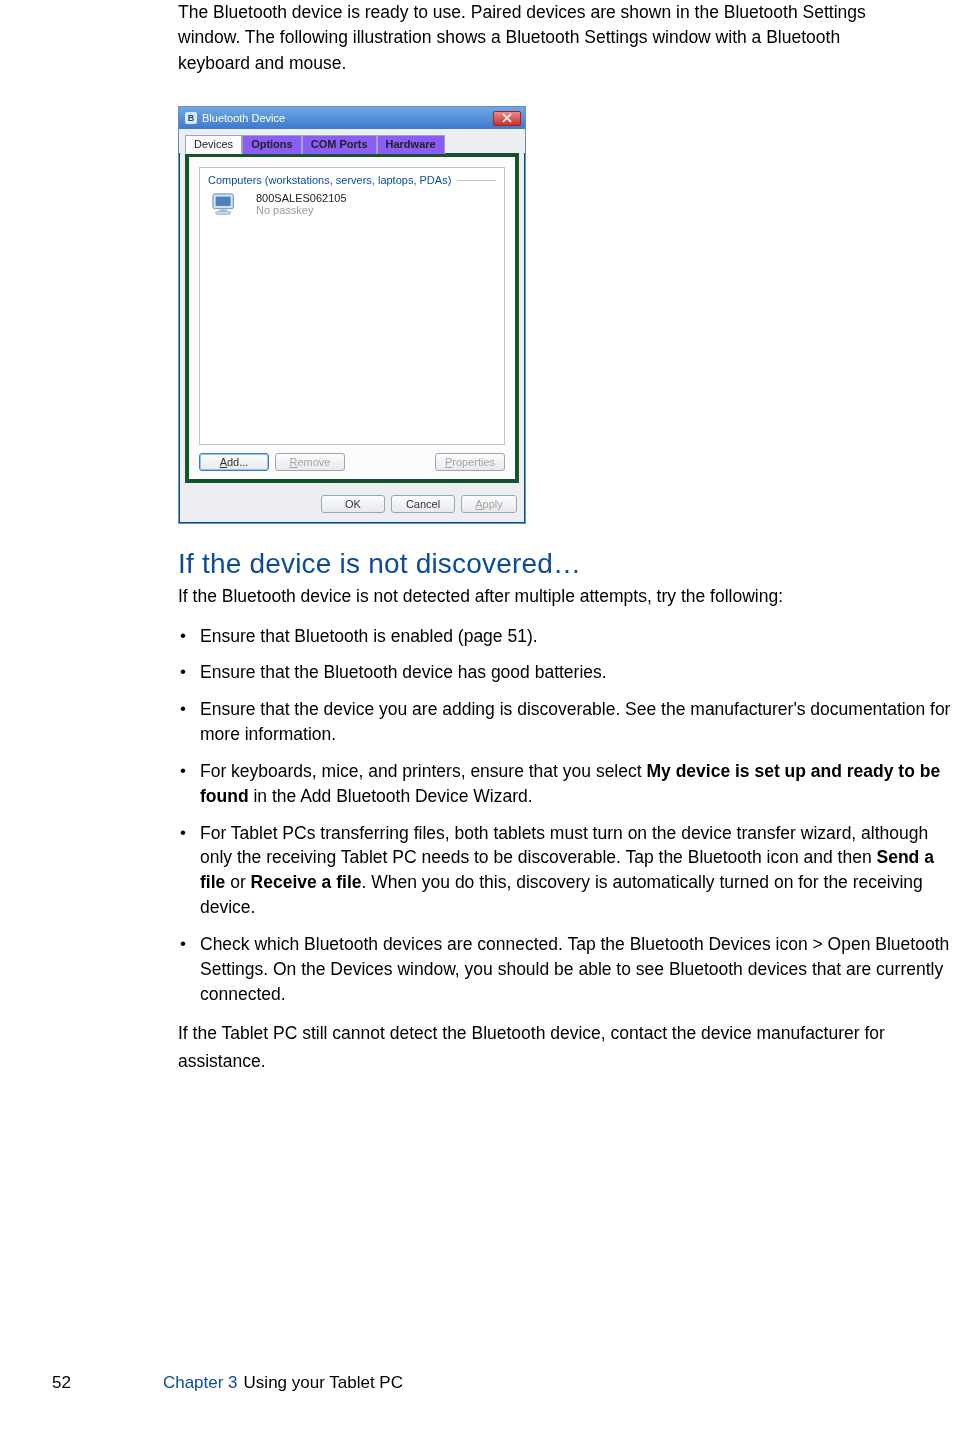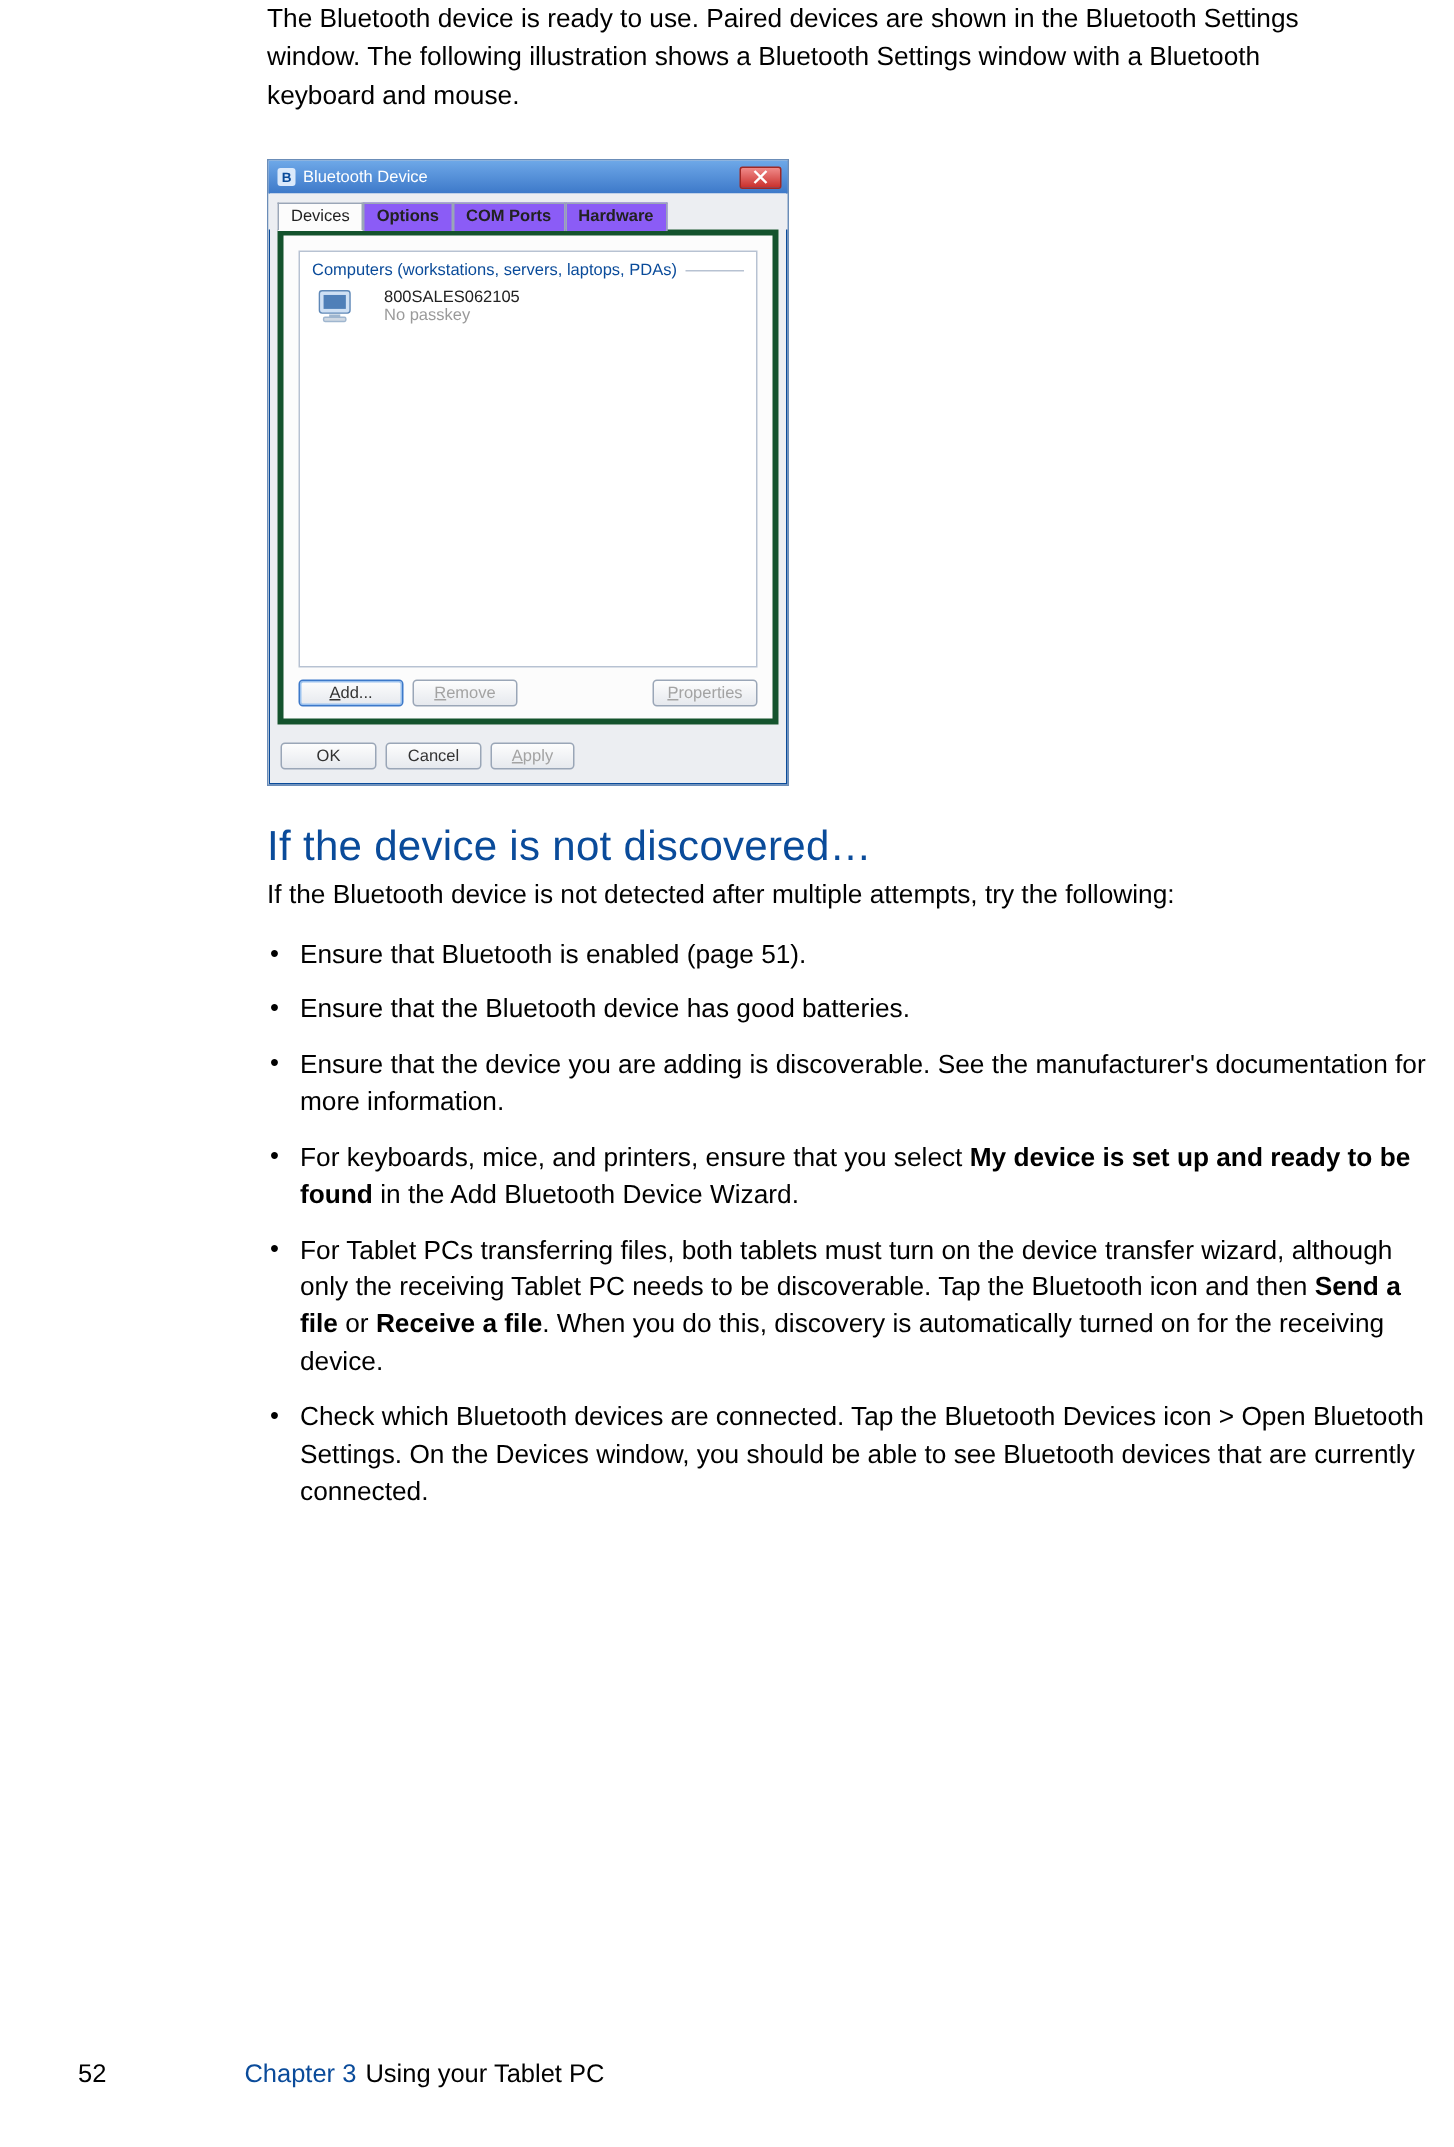--- a/index.html
+++ b/index.html
@@ -41,21 +41,21 @@
   .device-text .dsub  { color: #9a9a9a; font-size: 11px; }
   .btn-row { display: flex; gap: 6px; margin-top: 8px; }
   .btn {
     font-family: Tahoma, sans-serif; font-size: 11px; color: #333;
     background: linear-gradient(#fdfdfd,#e6e9ee); border: 1px solid #9aa6b7;
     border-radius: 3px; padding: 2px 0; min-width: 70px; text-align: center; cursor: default;
   }
   .btn.primary { border: 1px solid #3d79c9; box-shadow: 0 0 0 1px #9bc2ef inset; }
   .btn.disabled { color: #a3a3a3; }
   .btn .ul { text-decoration: underline; }
-  .dialog-footer { display: flex; gap: 6px; padding: 6px 8px 10px 8px; }
+  .dialog-footer { display: flex; justify-content: flex-end; gap: 6px; padding: 6px 8px 10px 8px; }
   .heading2 { color: #0a4b9a; font-size: 28px; font-weight: 400; margin-top: 12px; margin-bottom: 4px; letter-spacing: 0.2px; }
   .subintro { font-size: 17.5px; line-height: 1.45; margin-bottom: 14px; padding-right: 60px; }
   ul.bullets { list-style: none; padding-right: 10px; }
   ul.bullets > li { position: relative; padding-left: 22px; font-size: 17.5px; line-height: 1.42; margin-bottom: 12px; }
   ul.bullets > li::before { content: "•"; position: absolute; left: 2px; top: 0; font-size: 17px; }
   .closing { font-size: 17.5px; line-height: 1.55; margin-top: 14px; padding-right: 60px; }
   .footer { position: absolute; left: 0; bottom: 38px; width: 969px; display: flex; align-items: baseline; padding-left: 52px; font-size: 17px; }
   .footer .pg { color: #000; margin-right: 92px; }
   .footer .chap { color: #0a4b9a; }
   .footer .chaptitle { color: #000; margin-left: 6px; }
@@ -126,20 +126,21 @@
 
   <ul class="bullets">
     <li>Ensure that Bluetooth is enabled (page 51).</li>
     <li>Ensure that the Bluetooth device has good batteries.</li>
     <li>Ensure that the device you are adding is discoverable. See the manufacturer's documentation for more information.</li>
     <li><span>For keyboards, mice, and printers, ensure that you select </span><b>My device is set up and ready to be found</b><span> in the Add Bluetooth Device Wizard.</span></li>
     <li><span>For Tablet PCs transferring files, both tablets must turn on the device transfer wizard, although only the receiving Tablet PC needs to be discoverable. Tap the Bluetooth icon and then </span><b>Send a file</b><span> or </span><b>Receive a file</b><span>. When you do this, discovery is automatically turned on for the receiving device.</span></li>
     <li>Check which Bluetooth devices are connected. Tap the Bluetooth Devices icon &gt; Open Bluetooth Settings. On the Devices window, you should be able to see Bluetooth devices that are currently connected.</li>
   </ul>
 
+  <p class="closing">If the Tablet PC still cannot detect the Bluetooth device, contact the device manufacturer for assistance.</p>
 
   <div class="footer">
     <span class="pg">52</span>
     <span class="chap">Chapter 3</span>
     <span class="chaptitle">Using your Tablet PC</span>
   </div>
 
 </div>
 
 </body></html>

